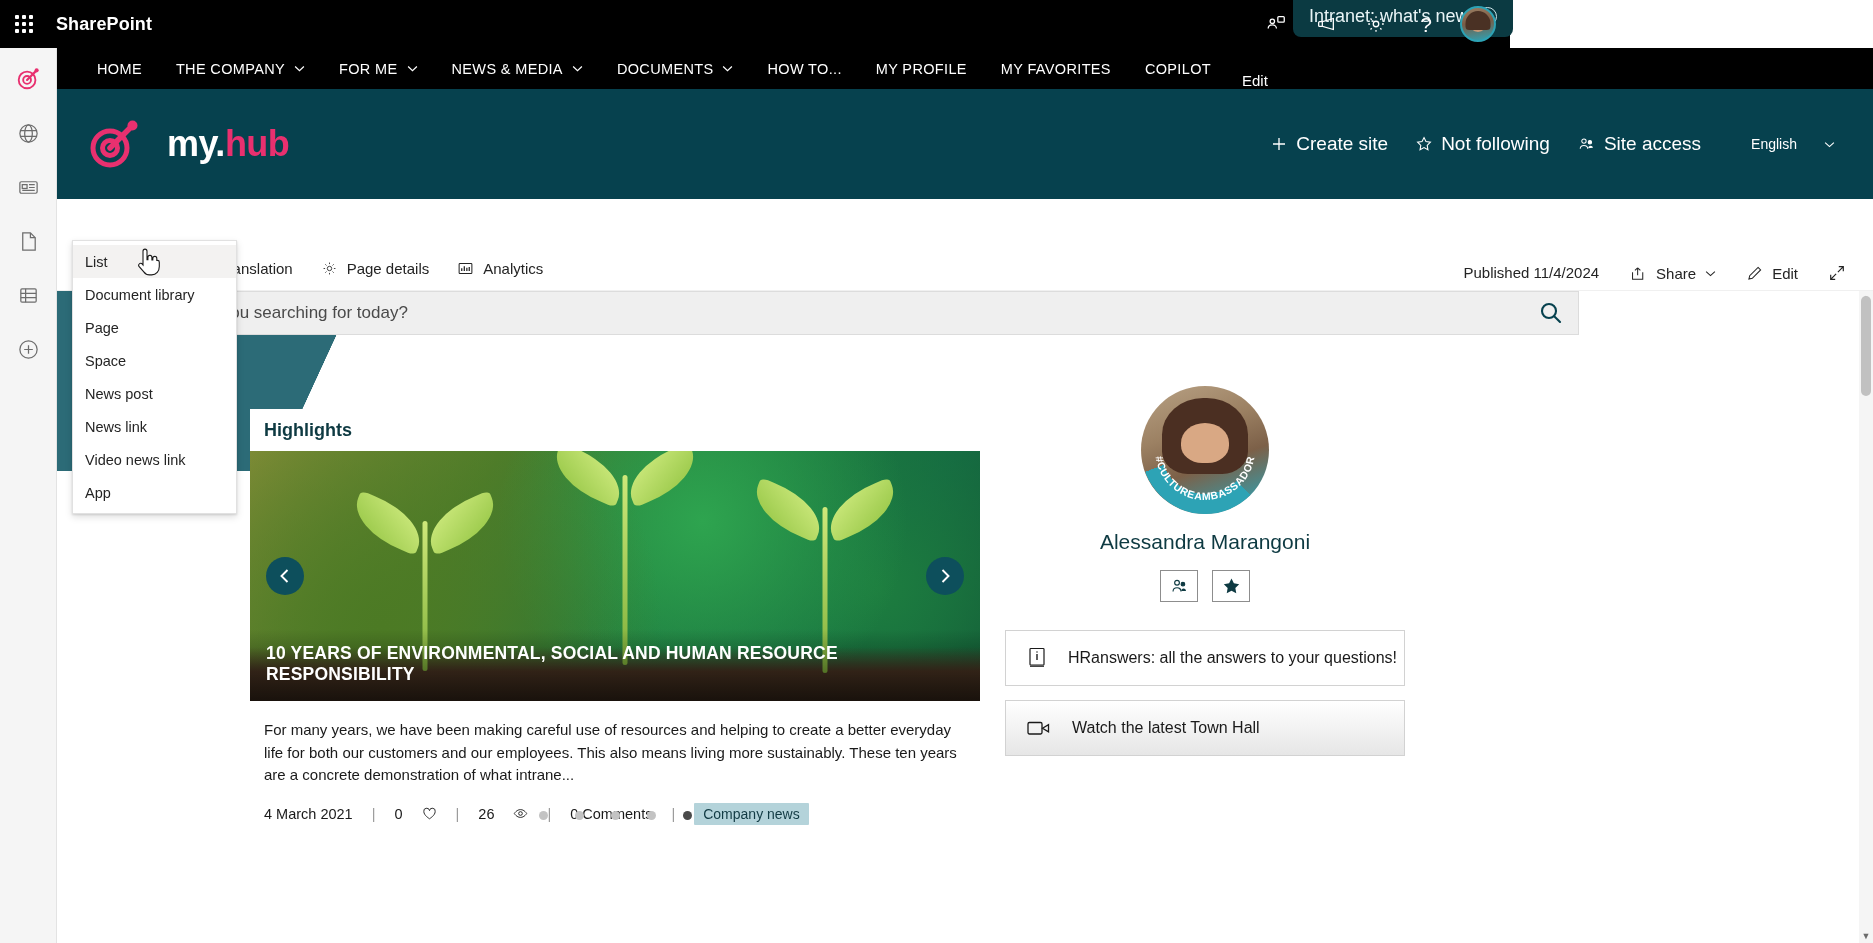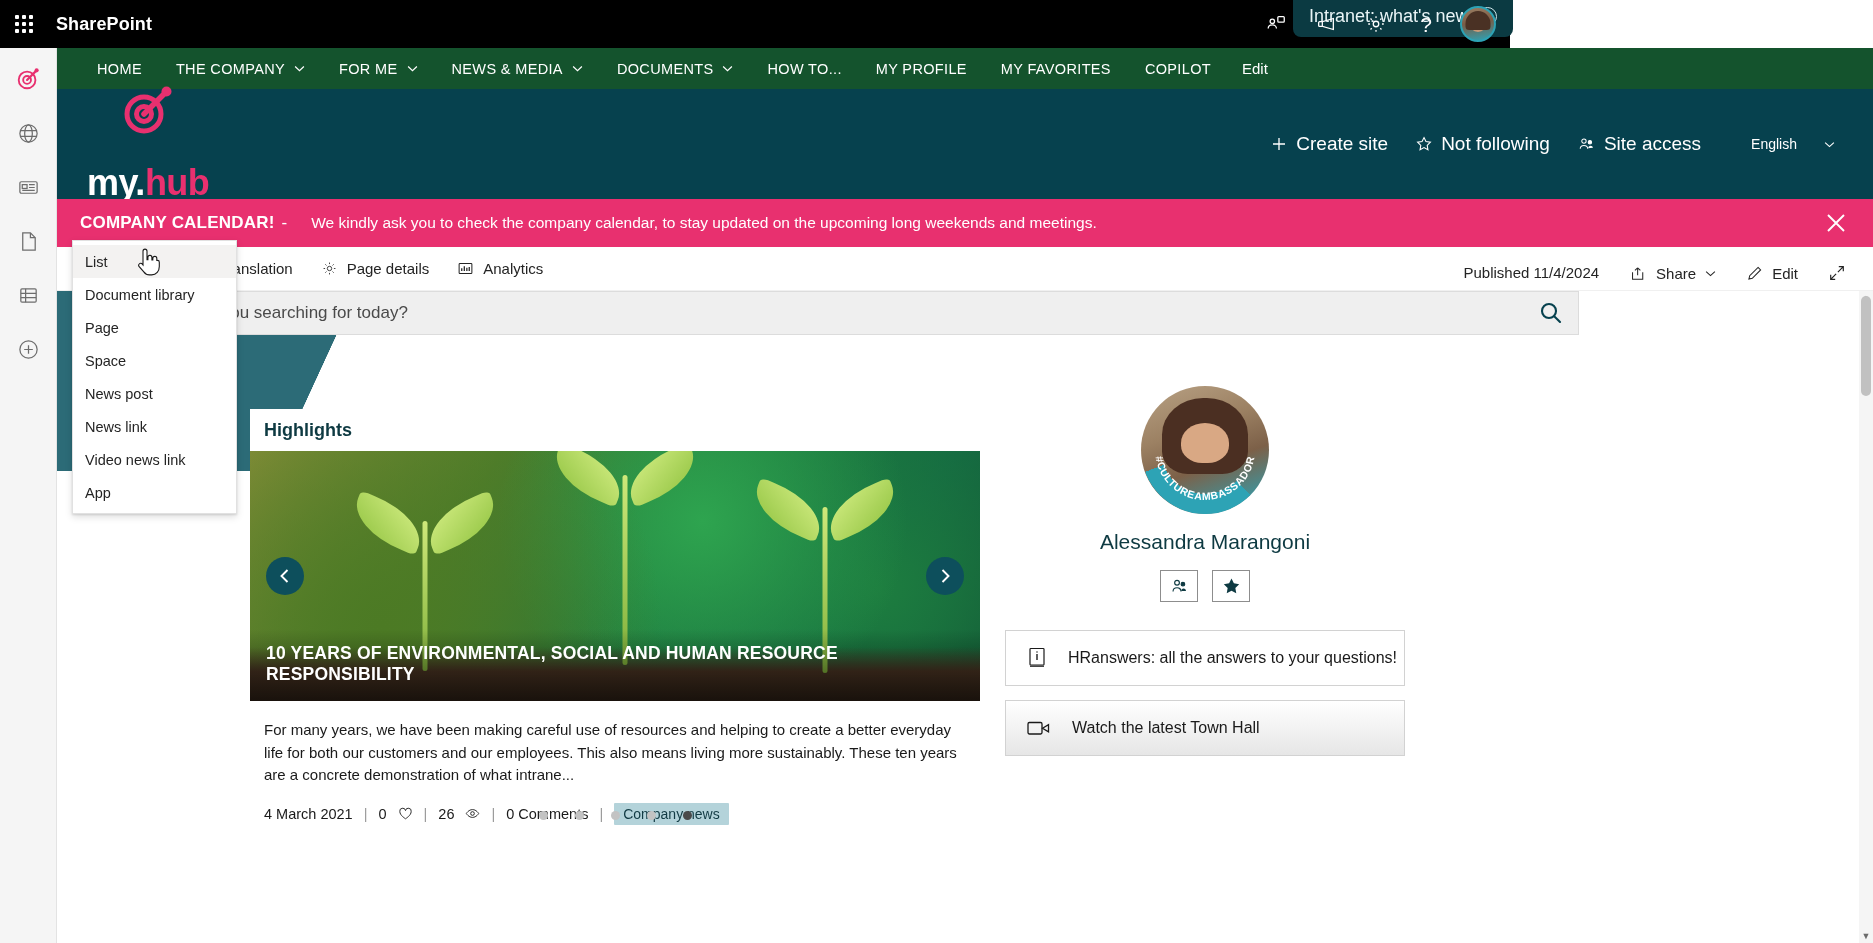--- a/index.html
+++ b/index.html
@@ -76,36 +76,36 @@
   }
   .rail-item.first { margin-bottom: 8px; }
   .rail-item svg { display:block; }
 
   
   .shell { position: absolute; left: 57px; top: 48px; width: 1816px; height: 895px; background: #ffffff; }
 
   
   .topnav {
     position: absolute; left: 0; top: 0; width: 1816px; height: 41px;
-    background: #14532d; display: flex; align-items: center; padding-left: 23px; gap: 0px;
+    background: #000000; display: flex; align-items: flex-end; padding-left: 23px; gap: 0px;
   }
   .nav-link {
     color: #ffffff; font-size: 14.5px; letter-spacing: .35px; padding: 0 17px; height: 41px;
     display: flex; align-items: center; gap: 9px; cursor: pointer; white-space: nowrap;
   }
   .nav-link.plain { padding: 0 17px; }
   .nav-edit { color:#ffffff; font-size:15px; padding: 0 14px; cursor:pointer; letter-spacing: 0; }
   .chev { width: 11px; height: 7px; display:inline-block; }
 
   
   .site-header {
     position: absolute; left: 0; top: 41px; width: 1816px; height: 110px;
     background: #06414e; display: flex; align-items: center;
   }
-  .logo-wrap { display:flex; align-items:center; gap: 26px; margin-left: 30px; cursor: pointer; flex-direction: column; }
+  .logo-wrap { display:flex; align-items:center; gap: 26px; margin-left: 30px; cursor: pointer; }
   .logo-mark { width: 54px; height: 52px; }
   .logo-text { font-size: 36px; font-weight: 700; letter-spacing: -.5px; }
   .logo-text .w { color:#ffffff; }
   .logo-text .p { color:#e8306f; }
   .header-actions {
     margin-left:auto; display:flex; align-items:center; gap: 4px; margin-right: 28px; color:#ffffff;
   }
   .hdr-btn {
     display:flex; align-items:center; gap: 9px; font-size: 19px; color:#ffffff;
     padding: 9px 12px; cursor:pointer; white-space: nowrap;
@@ -209,21 +209,21 @@
   }
   .nav-arrow {
     position:absolute; top: 50%; transform: translateY(-50%); width: 38px; height: 38px;
     border-radius:50%; background:#0d4f5c; color:#ffffff; display:flex; align-items:center;
     justify-content:center; cursor:pointer; z-index: 5;
   }
   .nav-arrow.prev { left: 16px; }
   .nav-arrow.next { right: 16px; }
   .hl-body { padding: 18px 14px 0 14px; }
   .hl-excerpt { font-size: 15px; line-height: 1.5; color: #1a1a1a; max-width: 700px; }
-  .hl-meta { margin-top: 16px; display:flex; align-items:center; gap: 11px; font-size: 14.5px; color:#1a1a1a; }
+  .hl-meta { margin-top: 16px; display:flex; align-items:center; gap: 19px; font-size: 14.5px; color:#1a1a1a; }
   .hl-meta .sep { color:#9a9a9a; }
   .tag {
     background:#b4d3da; color:#123b44; padding: 3px 9px; font-size: 14px; border-radius:1px;
   }
   .dots { position:absolute; left: 193px; top: 520px; width: 730px; display:flex; justify-content:center; gap: 27px; }
   .dot { width: 9px; height: 9px; border-radius:50%; background:#c3c3c3; cursor:pointer; }
   .dot.on { background:#4a4a4a; }
 
   
   .rightcol { position:absolute; left: 948px; top: 95px; width: 400px; }
@@ -442,30 +442,20 @@
       </div>
       <div class="hdr-lang">
         <span>English</span>
         <svg class="chev" viewBox="0 0 12 8" fill="none" stroke="#fff" stroke-width="1.3">
             <path d="M1 1.8L6 6.4l5-4.6"></path>
           </svg>
       </div>
     </div>
   </div>
 
-  <div class="banner">
-    <span class="banner-title">COMPANY CALENDAR!</span>
-    <span class="banner-dash">-</span>
-    <span class="banner-text">We kindly ask you to check the company calendar, to stay updated on the upcoming long weekends and meetings.</span>
-    <div class="banner-close">
-      <svg width="22" height="22" viewBox="0 0 22 22" stroke="#fff" stroke-width="1.9">
-          <path d="M3 3l16 16M19 3L3 19"></path>
-        </svg>
-    </div>
-  </div>
 
   <div class="cmdbar">
     <div class="cmd-btn">
       <svg width="16" height="16" viewBox="0 0 16 16" stroke="#242424" stroke-width="1.2">
           <path d="M8 1.5v13M1.5 8h13"></path>
         </svg>
       <span>New</span>
       <svg class="chev" viewBox="0 0 12 8" fill="none" stroke="#242424" stroke-width="1.2">
           <path d="M1 1.8L6 6.4l5-4.6"></path>
         </svg>

